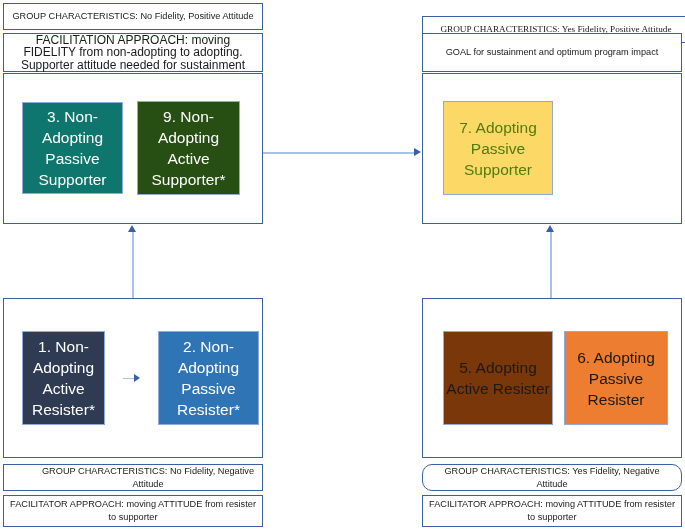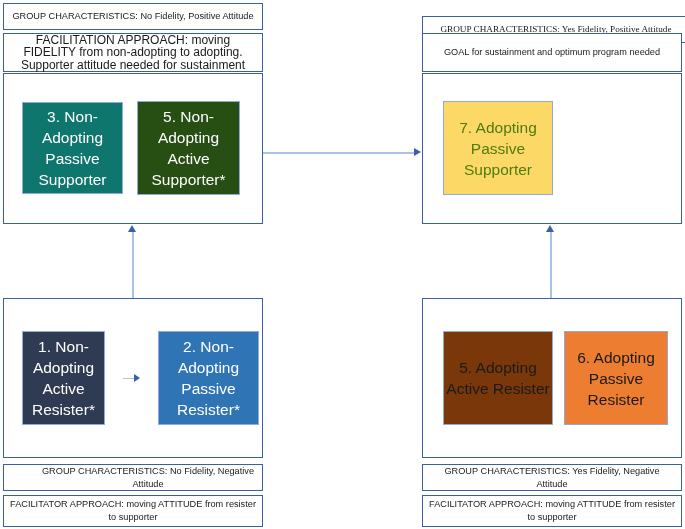--- a/index.html
+++ b/index.html
@@ -98,29 +98,29 @@
     <span>FACILITATION APPROACH: moving FIDELITY from non-adopting to adopting. Supporter attitude needed for sustainment</span>
   </div>
 
   <div class="frame" style="left:3px; top:73px; width:260px; height:151px;"></div>
 
   <div class="tile" style="left:22px; top:102px; width:101px; height:92px; background:#0f766e; color:#ffffff;">
     <span>3. Non-Adopting Passive Supporter</span>
   </div>
 
   <div class="tile" style="left:137px; top:101px; width:103px; height:94px; background:#274e13; color:#ffffff;">
-    <span>5. Non-Adopting Active Supporter*</span>
+    <span>9. Non-Adopting Active Supporter*</span>
   </div>
 
   <div class="label-box" style="left:422px; top:16px; width:268px; height:27px;font-family:Liberation Serif, serif;">
     <span>GROUP CHARACTERISTICS: Yes Fidelity, Positive Attitude</span>
   </div>
 
   <div class="label-box" style="left:422px; top:33px; width:260px; height:39px;">
-    <span>GOAL for sustainment and optimum program needed</span>
+    <span>GOAL for sustainment and optimum program impact</span>
   </div>
 
   <div class="frame" style="left:422px; top:73px; width:260px; height:151px;"></div>
 
   <div class="tile" style="left:443px; top:101px; width:110px; height:94px; background:#fcd966; color:#4d7c0f;">
     <span>7. Adopting Passive Supporter</span>
   </div>
 
 
   <div class="frame" style="left:3px; top:298px; width:260px; height:160px;"></div>
@@ -144,21 +144,21 @@
   <div class="frame" style="left:422px; top:298px; width:260px; height:160px;"></div>
 
   <div class="tile" style="left:443px; top:331px; width:110px; height:94px; background:#7a3709; color:#1a1a1a;">
     <span>5. Adopting Active Resister</span>
   </div>
 
   <div class="tile" style="left:564px; top:331px; width:104px; height:94px; background:#ed7d31; color:#1a1a1a;">
     <span>6. Adopting Passive Resister</span>
   </div>
 
-  <div class="label-box" style="left:422px; top:464px; width:260px; height:27px;">
+  <div class="label-box" style="left:422px; top:464px; width:260px; height:27px;border-radius:10px;">
     <span>GROUP CHARACTERISTICS: Yes Fidelity, Negative Attitude</span>
   </div>
 
   <div class="label-box" style="left:422px; top:495px; width:260px; height:32px;">
     <span>FACILITATOR APPROACH: moving ATTITUDE from resister to supporter</span>
   </div>
 
   <div class="conn conn-h" style="left:263px; top:152px; width:152px;"></div>
   <div class="arrowhead arrow-right" style="left:414px; top:147.5px;"></div>
 

